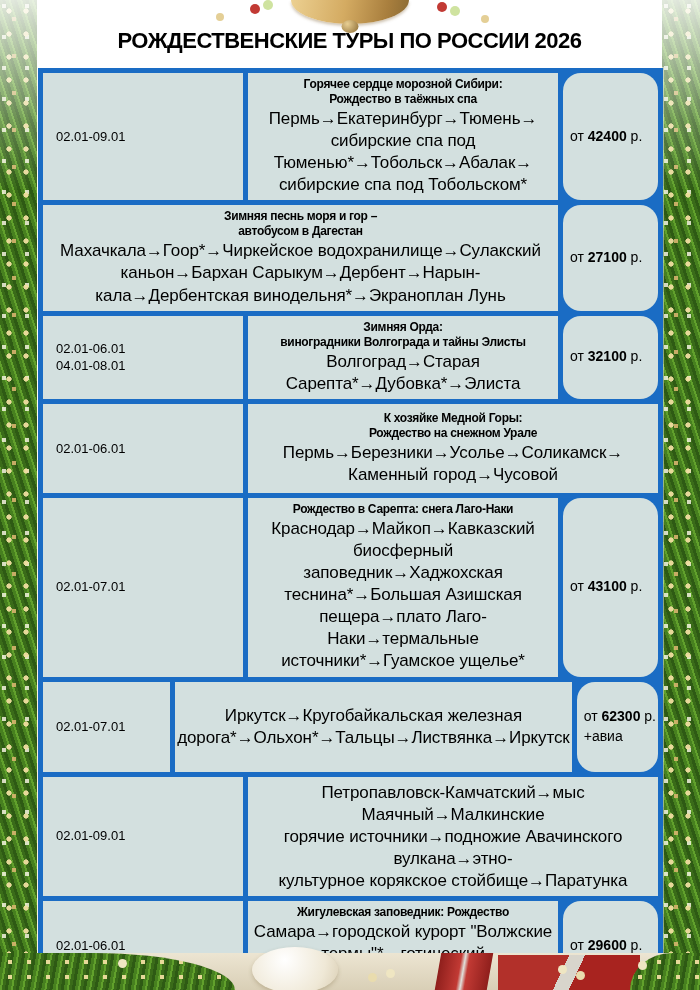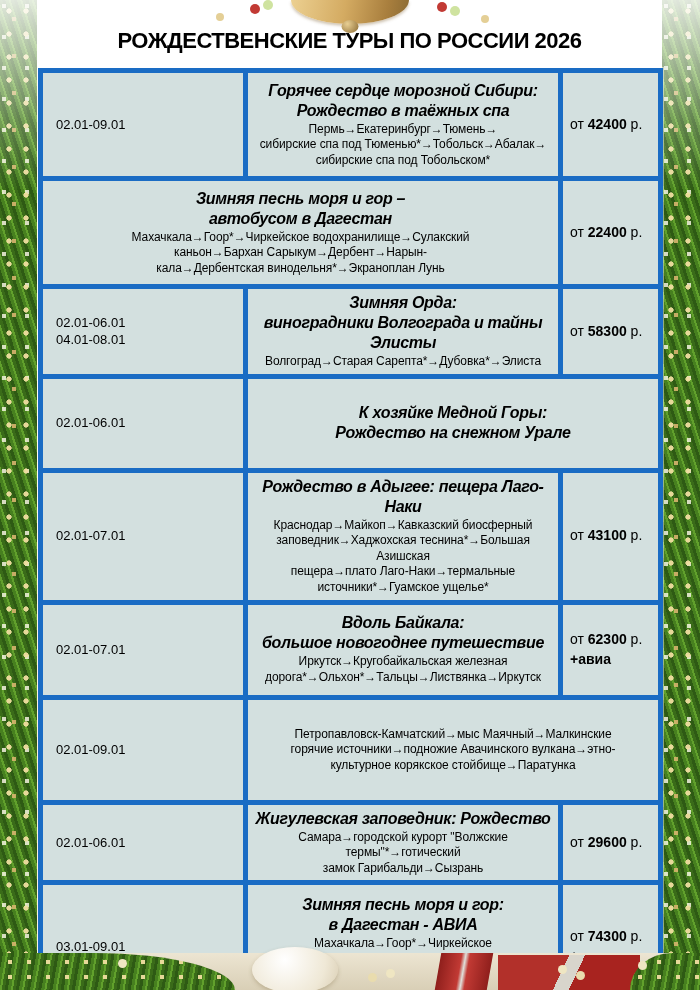--- a/index.html
+++ b/index.html
@@ -97,26 +97,26 @@
   .tour-row:nth-child(4){min-height:89px;}
   .tour-row:nth-child(5){min-height:92px;}
   .tour-row:nth-child(6){min-height:90px;}
   .tour-row:nth-child(7){min-height:100px;}
   .tour-row:nth-child(8){min-height:73px;}
   .tour-row:nth-child(9){min-height:123px;}
 
   .cell{background:var(--cream); display:flex; flex-direction:column; justify-content:center;}
   .cell.date{width:200px; padding:2px 4px 2px 13px; font-size:13px; white-space:pre-line; line-height:1.35;}
   .cell.desc{flex:1; text-align:center; padding:4px 2px;}
-  .cell.price{width:95px; padding:2px 2px 2px 7px; font-size:14px; line-height:1.4;}
-
-  .tour-title{font-weight:bold; font-size:16px; line-height:1.25; letter-spacing:-.3px; white-space:pre-line;font-style:italic;}
-  .tour-route{font-size:12px; line-height:1.3; margin-top:1px; white-space:pre-line; letter-spacing:-.1px;}
+  .cell.price{width:95px; padding:2px 2px 2px 7px; font-size:14px; line-height:1.4;border-radius:18px;}
+
+  .tour-title{font-weight:bold; font-size:12px; line-height:1.25; letter-spacing:-.3px; white-space:pre-line;}
+  .tour-route{font-size:17px; line-height:1.3; margin-top:1px; white-space:pre-line; letter-spacing:-.1px;}
   .price-line{white-space:nowrap;}
-  .price-note{white-space:pre-line;font-weight:bold;}
+  .price-note{white-space:pre-line;}
 </style>
 </head>
 <body>
 
 <div class="page">
 
   <div class="fir-strip left"></div>
   <div class="fir-strip right"></div>
 
   <div class="top-band">
@@ -144,67 +144,67 @@
 
   <div class="tour-row">
     <div class="cell desc">
       <div class="tour-title">Зимняя песнь моря и гор –
 автобусом в Дагестан</div>
       <div class="tour-route">Махачкала→Гоор*→Чиркейское водохранилище→Сулакский
 каньон→Бархан Сарыкум→Дербент→Нарын-
 кала→Дербентская винодельня*→Экраноплан Лунь</div>
     </div>
     <div class="cell price">
-      <span class="price-line"><span>от</span> <b>22400</b> <span>р.</span></span>
+      <span class="price-line"><span>от</span> <b>27100</b> <span>р.</span></span>
       <span class="price-note"></span>
     </div>
   </div>
 
   <div class="tour-row">
     <div class="cell date">02.01-06.01
 04.01-08.01</div>
     <div class="cell desc">
       <div class="tour-title">Зимняя Орда:
 виноградники Волгограда и тайны Элисты</div>
       <div class="tour-route">Волгоград→Старая Сарепта*→Дубовка*→Элиста</div>
     </div>
     <div class="cell price">
-      <span class="price-line"><span>от</span> <b>58300</b> <span>р.</span></span>
+      <span class="price-line"><span>от</span> <b>32100</b> <span>р.</span></span>
       <span class="price-note"></span>
     </div>
   </div>
 
   <div class="tour-row">
     <div class="cell date">02.01-06.01</div>
     <div class="cell desc">
       <div class="tour-title">К хозяйке Медной Горы:
 Рождество на снежном Урале</div>
+      <div class="tour-route">Пермь→Березники→Усолье→Соликамск→
+Каменный город→Чусовой</div>
     </div>
   </div>
 
   <div class="tour-row">
     <div class="cell date">02.01-07.01</div>
     <div class="cell desc">
-      <div class="tour-title">Рождество в Адыгее: пещера Лаго-Наки</div>
+      <div class="tour-title">Рождество в Сарепта: снега Лаго-Наки</div>
       <div class="tour-route">Краснодар→Майкоп→Кавказский биосферный
 заповедник→Хаджохская теснина*→Большая Азишская
 пещера→плато Лаго-Наки→термальные
 источники*→Гуамское ущелье*</div>
     </div>
     <div class="cell price">
       <span class="price-line"><span>от</span> <b>43100</b> <span>р.</span></span>
       <span class="price-note"></span>
     </div>
   </div>
 
   <div class="tour-row">
     <div class="cell date">02.01-07.01</div>
     <div class="cell desc">
-      <div class="tour-title">Вдоль Байкала:
-большое новогоднее путешествие</div>
       <div class="tour-route">Иркутск→Кругобайкальская железная
 дорога*→Ольхон*→Тальцы→Листвянка→Иркутск</div>
     </div>
     <div class="cell price">
       <span class="price-line"><span>от</span> <b>62300</b> <span>р.</span></span>
       <span class="price-note">+авиа</span>
     </div>
   </div>
 
   <div class="tour-row">

